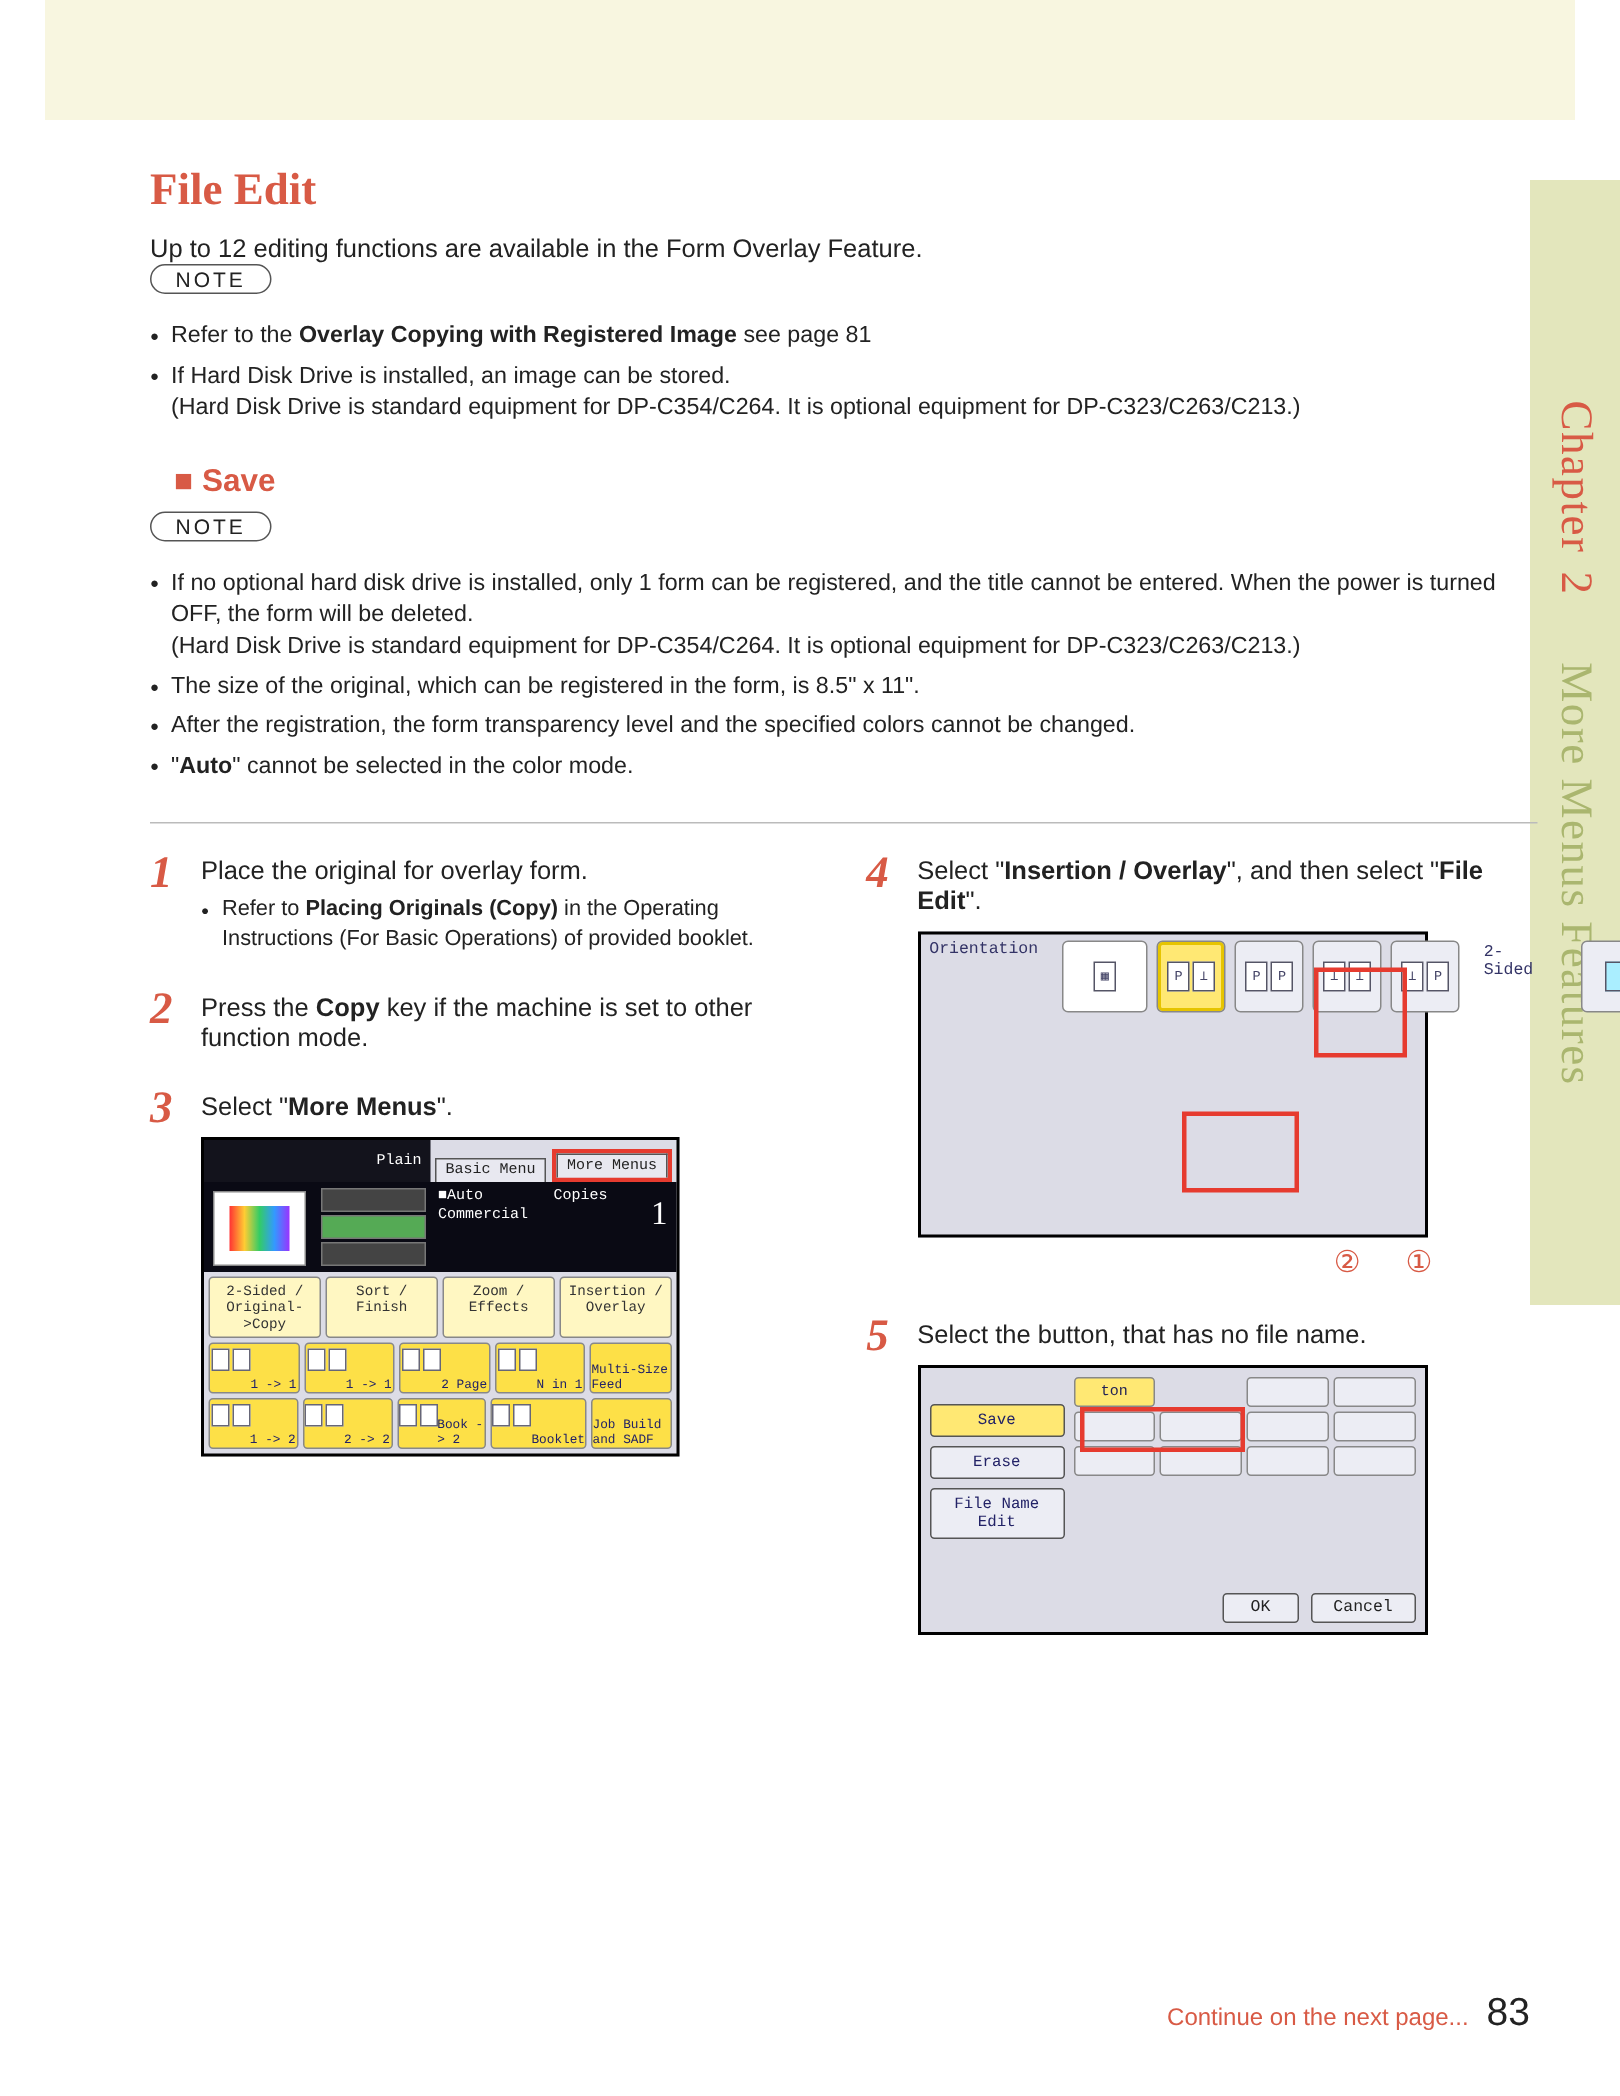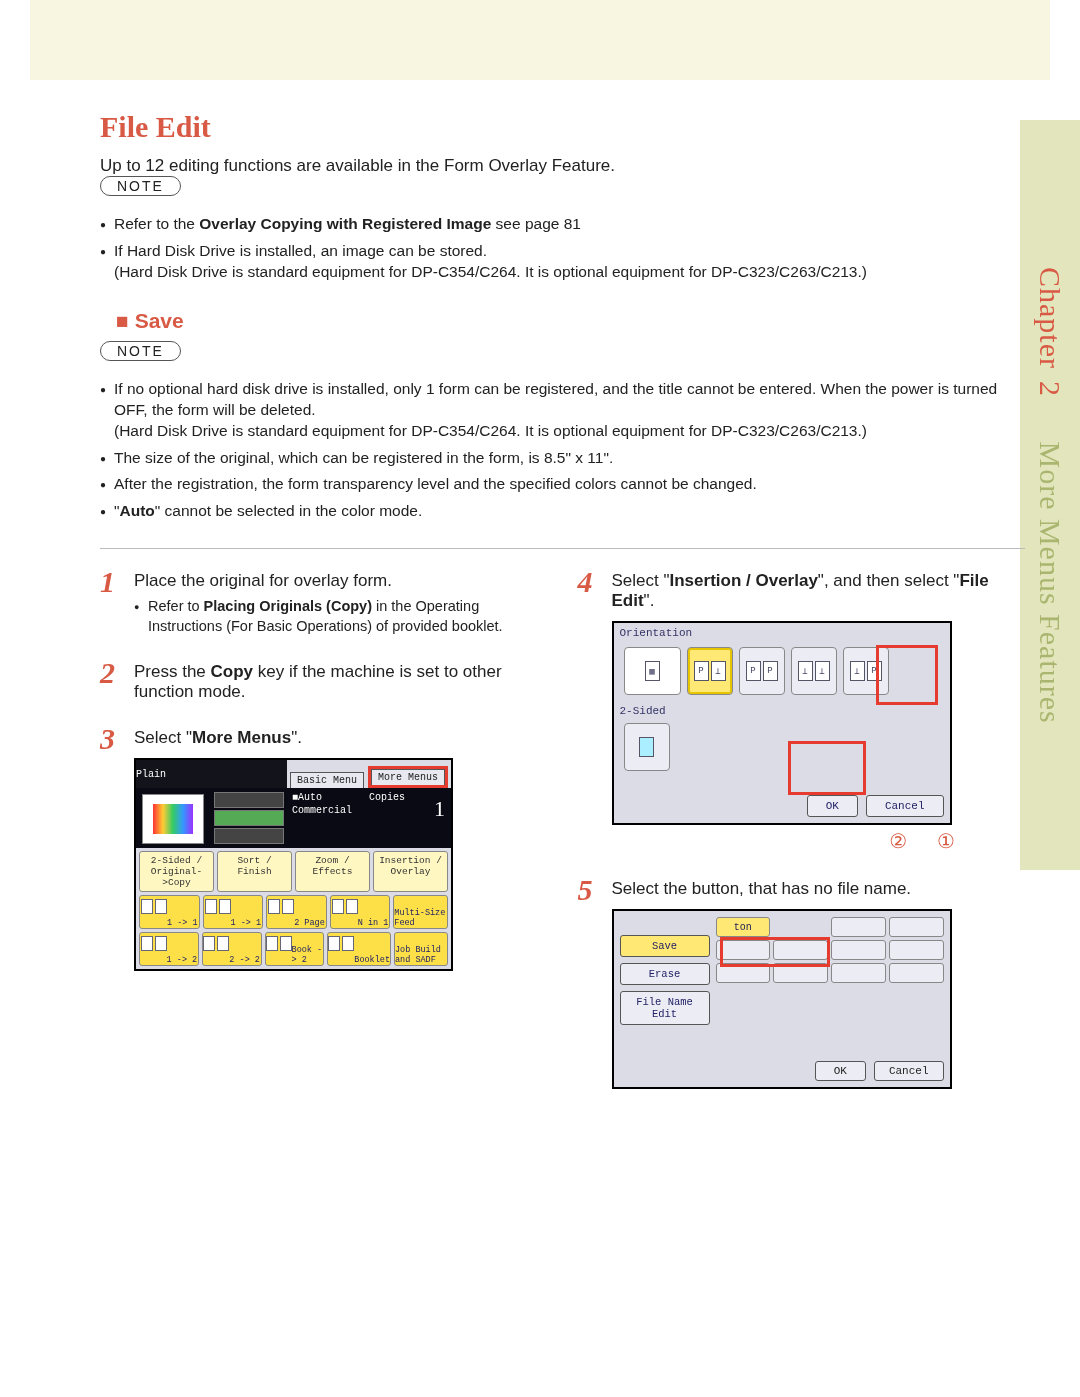--- a/index.html
+++ b/index.html
@@ -31,21 +31,21 @@
   ol.steps .num{font-family:"Times New Roman",serif;font-style:italic;font-weight:bold;
     color:#d85a45;font-size:30px;width:34px;flex-shrink:0;line-height:1;}
   ol.steps .body{flex:1;padding-top:4px;}
   ol.steps .body .sub{font-size:14.5px;padding-left:14px;position:relative;margin-top:6px;line-height:1.35;}
   ol.steps .body .sub::before{content:"●";position:absolute;left:0;font-size:9px;top:4px;}
   
   .shot{border:2px solid #000;margin-top:10px;font-family:"Courier New",monospace;font-size:11px;}
   
   .s3{width:315px;background:#dcdce6;}
   .s3 .hdr{display:flex;height:28px;}
-  .s3 .hdr .dark{flex:1;background:#13131c;color:#fff;font-size:10px;display:flex;align-items:center;justify-content:flex-start;padding-right:6px;}
+  .s3 .hdr .dark{flex:1;background:#13131c;color:#fff;font-size:10px;display:flex;align-items:center;justify-content:flex-end;padding-right:6px;}
   .s3 .hdr .tabs{display:flex;gap:4px;align-items:flex-end;padding:2px 3px 0 3px;justify-content:center;}
   .s3 .hdr .tab{border:1px solid #555;padding:2px 6px;font-size:10px;background:#e8e8f0;border-bottom:none;}
   .s3 .hdr .box{border:3px solid #e63b2f;padding:0;}
   .s3 .mid{display:flex;background:#0a0a14;height:60px;}
   .s3 .mid .thumb{width:60px;height:48px;margin:6px;background:#fff;border:1px solid #888;display:flex;align-items:center;justify-content:center;position:relative;}
   .s3 .mid .thumb .rainbow{width:40px;height:30px;background:linear-gradient(90deg,#f33,#fc3,#3c6,#39f,#93f);}
   .s3 .mid .pics{width:70px;display:flex;flex-direction:column;gap:2px;padding:4px;}
   .s3 .mid .pics .p{height:14px;background:#444;border:1px solid #777;}
   .s3 .mid .info{flex:1;color:#fff;font-size:10px;padding:4px;}
   .s3 .mid .info .row{display:flex;justify-content:space-between;margin-bottom:2px;}
@@ -53,21 +53,21 @@
   .s3 .btnrow{display:flex;gap:3px;padding:3px;}
   .s3 .bcell{flex:1;background:#fff7c2;border:1px solid #888;border-radius:3px;text-align:center;
     font-size:9.5px;padding:3px 2px;color:#333;}
   .s3 .iconrow{display:flex;gap:3px;padding:0 3px 3px 3px;}
   .s3 .icell{flex:1;height:32px;border:1px solid #888;border-radius:3px;background:#fde047;
     display:flex;align-items:flex-end;justify-content:center;font-size:8.5px;color:#226;}
   .s3 .icell .pages{display:flex;gap:2px;margin-bottom:auto;margin-top:3px;}
   .s3 .icell .pg{width:10px;height:13px;border:1px solid #667;background:#fff;}
   
   .s4wrap{position:relative;width:340px;}
-  .s4{height:200px;background:#dcdce6;display:flex;flex-direction:column;}
+  .s4{height:200px;background:#dcdce6;display:flex;flex-direction:row;}
   .s4 .ttl{font-size:11px;color:#336;padding:4px 6px;}
   .s4 .orow{display:flex;gap:6px;padding:4px 10px;}
   .s4 .obox{width:44px;height:46px;border:1px solid #888;border-radius:4px;background:#ecedf4;
     display:flex;align-items:center;justify-content:center;gap:2px;position:relative;}
   .s4 .obox.sel{background:#ffe873;box-shadow:inset 0 0 0 2px #e6c400;}
   .s4 .obox .pg{width:13px;height:18px;border:1px solid #556;background:#fff;display:flex;align-items:center;justify-content:center;font-size:9px;color:#446;}
   .s4 .ttl2{font-size:11px;color:#336;padding:6px 22px 2px 6px;}
   .s4 .footer{margin-top:auto;display:flex;justify-content:flex-end;gap:8px;padding:6px;}
   .s4 .fbtn{border:1px solid #555;border-radius:3px;background:#ecedf4;padding:4px 18px;font-size:11px;color:#226;}
   .redbox{position:absolute;border:3px solid #e63b2f;}
@@ -353,13 +353,17 @@
                 </div>
                 <div class="redbox" style="top:28px;left:108px;width:104px;height:24px;"></div>
               </div>
             </div>
           </li>
         </ol>
       </div>
     </div>
   </div>
 
+  <div class="page-footer">
+    <span class="cont">Continue on the next page...</span>
+    <span class="pnum">83</span>
+  </div>
 </div>
 
 </body></html>

